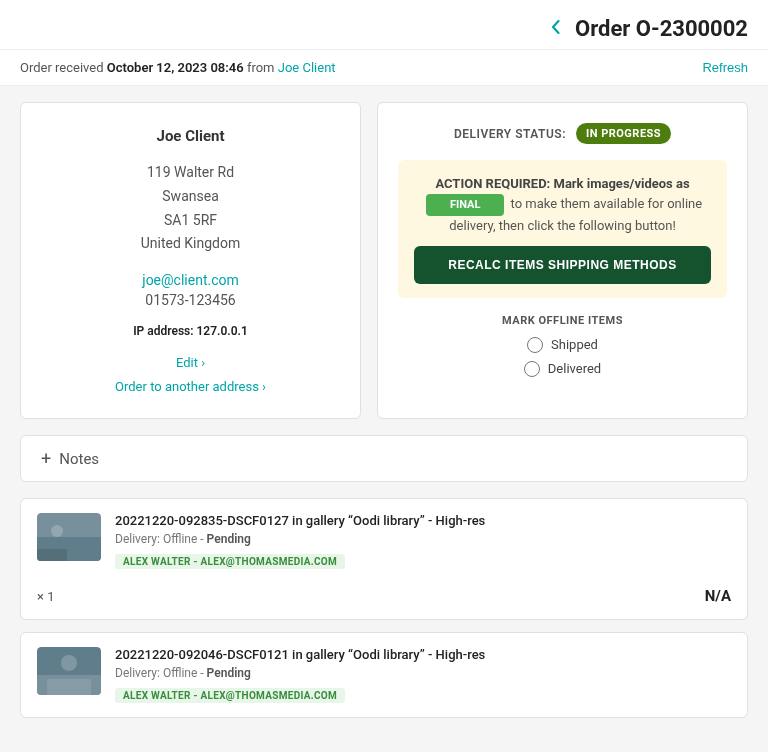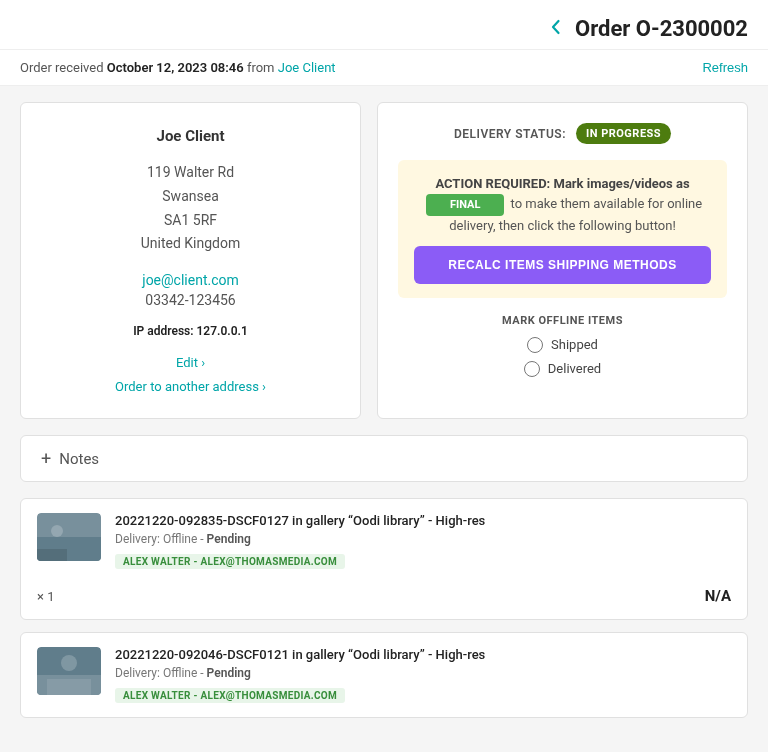--- a/index.html
+++ b/index.html
@@ -167,21 +167,21 @@
       background: #4caf50;
       color: #fff;
       font-size: 11px;
       font-weight: 700;
       padding: 3px 24px;
       border-radius: 4px;
       display: inline-block;
       margin: 0 3px;
     }
     .recalc-btn {
-      background: #8b5cf6;
+      background: #14532d;
       color: #fff;
       border: none;
       border-radius: 6px;
       padding: 12px 16px;
       font-size: 12px;
       font-weight: 700;
       letter-spacing: 0.5px;
       cursor: pointer;
       width: 100%;
       margin-top: 10px;
@@ -330,21 +330,21 @@
 
       <div class="card card-address">
         <div class="client-name">Joe Client</div>
         <div class="address-lines">
           <div>119 Walter Rd</div>
           <div>Swansea</div>
           <div>SA1 5RF</div>
           <div>United Kingdom</div>
         </div>
         <div class="contact-email">joe@client.com</div>
-        <div class="contact-phone">03342-123456</div>
+        <div class="contact-phone">01573-123456</div>
         <div class="ip-address">
           <span>IP address:</span>
           <span>127.0.0.1</span>
         </div>
         <div><a class="edit-link">Edit ›</a></div>
         <div><a class="ship-link">Order to another address ›</a></div>
       </div>
 
       <div class="card card-delivery">
         <div class="delivery-status-row">

